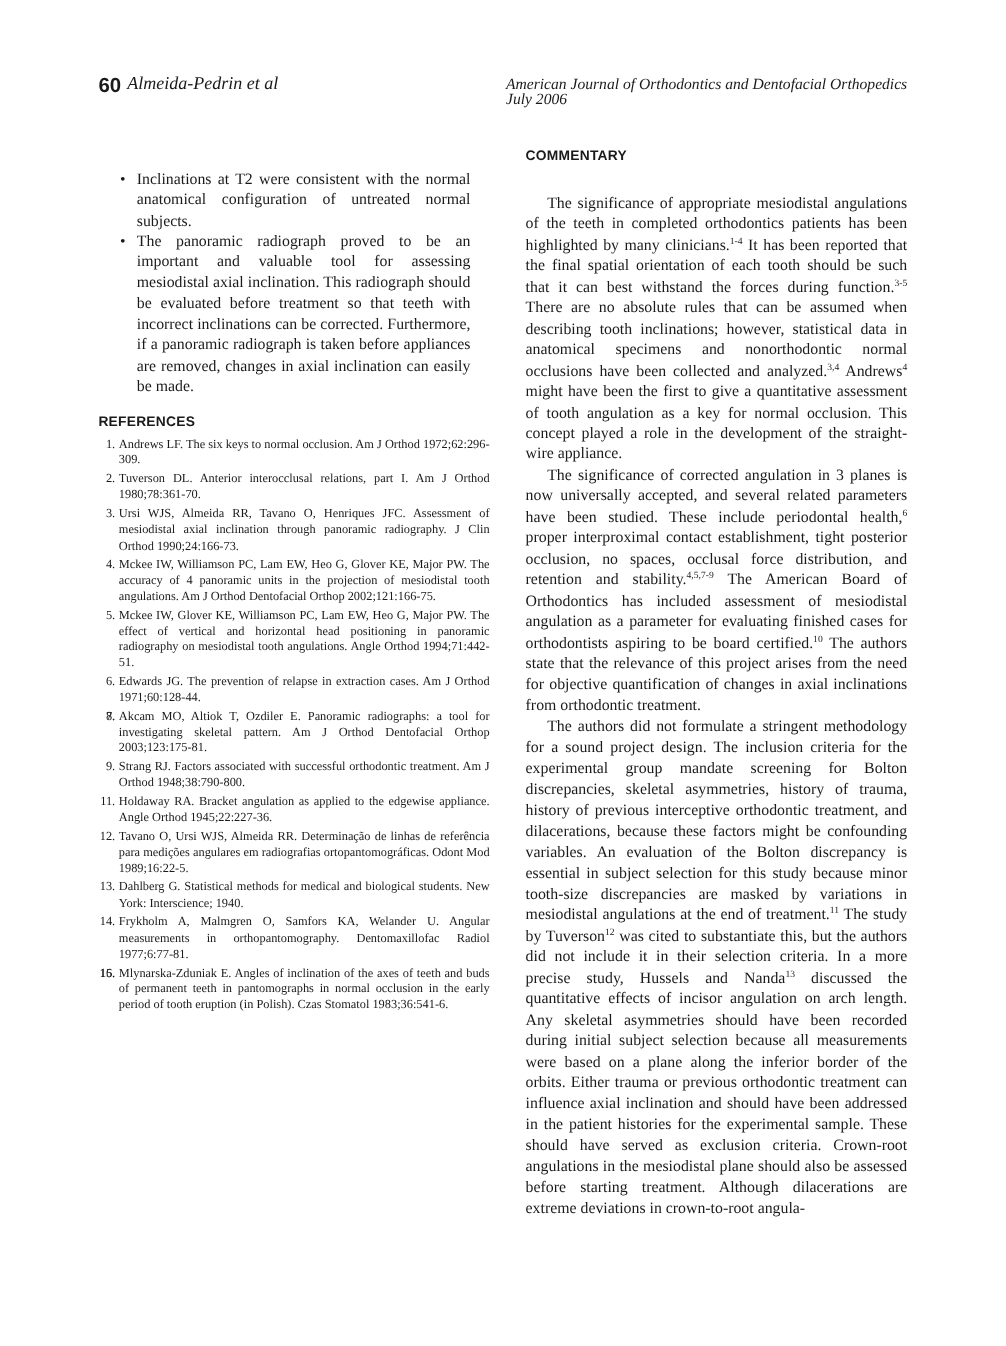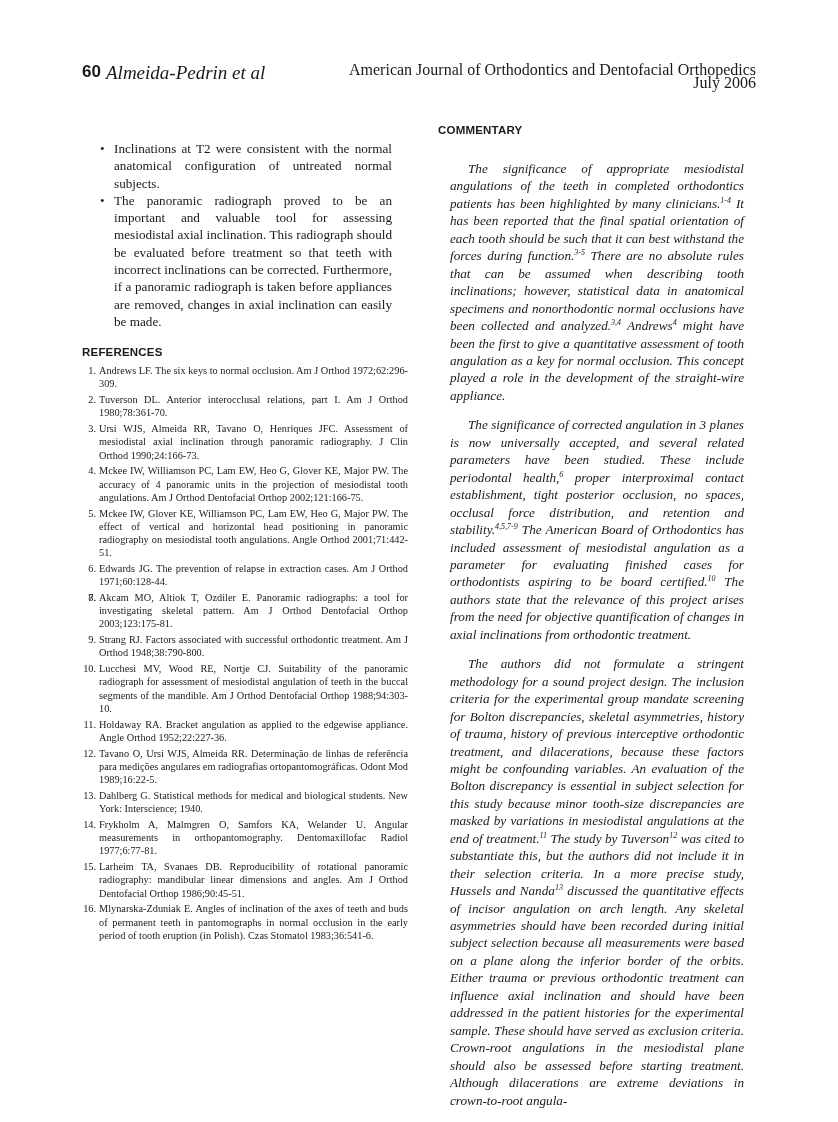--- a/index.html
+++ b/index.html
@@ -1,34 +1,34 @@
 <!DOCTYPE html>
 <html><head>
 <meta charset="utf-8">
 <style>
   html, body { margin: 0; padding: 0; background: #ffffff; }
   body { width: 838px; height: 1122px; position: relative; overflow: hidden; color: #1a1a1a; font-family: "Liberation Serif", serif; }
   .header { position: absolute; top: 62px; left: 82px; width: 674px; height: 32px; }
   .page-num { position: absolute; left: 0; top: 0; font-family: "Liberation Sans", sans-serif; font-weight: bold; font-size: 17px; }
-  .authors { position: absolute; left: 24px; top: 0; font-style: italic; font-size: 19px; }
-  .journal { position: absolute; right: 0; top: 1px; font-size: 16px; text-align: right; line-height: 13px; }
+  .authors { position: absolute; left: 24px; top: 0; font-style: italic; font-size: 15px; }
+  .journal { position: absolute; right: 0; top: 1px; font-style: italic; font-size: 13px; line-height: 13px; }
   .col { position: absolute; top: 124px; width: 326px; }
   .col-left { left: 82px; }
   .col-right { left: 438px; width: 318px; }
   .bullets { margin: 16px; padding: 0; list-style: none; font-size: 13.2px; line-height: 17.3px; text-align: justify; }
   .bullets li { position: relative; padding-left: 16px; }
   .bullets li::before { content: "•"; position: absolute; left: 2px; top: 0; }
   .sec-head { font-family: "Liberation Sans", sans-serif; font-weight: bold; font-size: 11.5px; letter-spacing: 0.2px; margin: 0; }
   .refs-head { margin-bottom: 6px; }
   .refs { margin: 0; padding: 0; list-style: none; font-size: 10.3px; line-height: 13.2px; text-align: justify; }
   .refs li { position: relative; padding-left: 17px; margin-bottom: 2.6px; }
   .refs li .num { position: absolute; left: 0; width: 14px; text-align: right; }
   .refs li.two .num { left: -6px; width: 20px; }
   .comm-head { margin-bottom: 24px; }
-  .para { font-size: 13.2px; line-height: 17.45px; text-align: justify; margin: 12px; text-indent: 18px; font-style: italic; }
+  .para { font-size: 13.2px; line-height: 17.45px; text-align: justify; margin: 0; text-indent: 18px; }
   sup { font-size: 8px; line-height: 0; vertical-align: 5px; }
 </style>
 </head>
 <body>
 
 <div class="header">
   <span class="page-num">60</span>
   <span class="authors">Almeida-Pedrin et al</span>
   <div class="journal">
     <div>American Journal of Orthodontics and Dentofacial Orthopedics</div>
@@ -41,31 +41,30 @@
     <li>Inclinations at T2 were consistent with the normal anatomical configuration of untreated normal subjects.</li>
     <li>The panoramic radiograph proved to be an important and valuable tool for assessing mesiodistal axial inclination. This radiograph should be evaluated before treatment so that teeth with incorrect inclinations can be corrected. Furthermore, if a panoramic radiograph is taken before appliances are removed, changes in axial inclination can easily be made.</li>
   </ul>
 
   <h3 class="sec-head refs-head">REFERENCES</h3>
   <ol class="refs">
     <li><span class="num">1.</span><span>Andrews LF. The six keys to normal occlusion. Am J Orthod 1972;62:296-309.</span></li>
     <li><span class="num">2.</span><span>Tuverson DL. Anterior interocclusal relations, part I. Am J Orthod 1980;78:361-70.</span></li>
     <li><span class="num">3.</span><span>Ursi WJS, Almeida RR, Tavano O, Henriques JFC. Assessment of mesiodistal axial inclination through panoramic radiography. J Clin Orthod 1990;24:166-73.</span></li>
     <li><span class="num">4.</span><span>Mckee IW, Williamson PC, Lam EW, Heo G, Glover KE, Major PW. The accuracy of 4 panoramic units in the projection of mesiodistal tooth angulations. Am J Orthod Dentofacial Orthop 2002;121:166-75.</span></li>
-    <li><span class="num">5.</span><span>Mckee IW, Glover KE, Williamson PC, Lam EW, Heo G, Major PW. The effect of vertical and horizontal head positioning in panoramic radiography on mesiodistal tooth angulations. Angle Orthod 2001;71:442-51.</span></li>
+    <li><span class="num">5.</span><span>Mckee IW, Glover KE, Williamson PC, Lam EW, Heo G, Major PW. The effect of vertical and horizontal head positioning in panoramic radiography on mesiodistal tooth angulations. Angle Orthod 1994;71:442-51.</span></li>
     <li><span class="num">6.</span><span>Edwards JG. The prevention of relapse in extraction cases. Am J Orthod 1971;60:128-44.</span></li>
     <li><span class="num">7.</span></li>
     <li><span class="num">8.</span><span>Akcam MO, Altiok T, Ozdiler E. Panoramic radiographs: a tool for investigating skeletal pattern. Am J Orthod Dentofacial Orthop 2003;123:175-81.</span></li>
     <li><span class="num">9.</span><span>Strang RJ. Factors associated with successful orthodontic treatment. Am J Orthod 1948;38:790-800.</span></li>
-    <li class="two"><span class="num">10.</span><span>Lucchesi MV, Wood RE, Nortje CJ. Suitability of the panoramic radiograph for assessment of mesiodistal angulation of teeth in the buccal segments of the mandible. Am J Orthod Dentofacial Orthop 1988;94:303-10.</span></li>
-    <li class="two"><span class="num">11.</span><span>Holdaway RA. Bracket angulation as applied to the edgewise appliance. Angle Orthod 1952;22:227-36.</span></li>
+    <li class="two"><span class="num">11.</span><span>Holdaway RA. Bracket angulation as applied to the edgewise appliance. Angle Orthod 1945;22:227-36.</span></li>
     <li class="two"><span class="num">12.</span><span>Tavano O, Ursi WJS, Almeida RR. Determinação de linhas de referência para medições angulares em radiografias ortopantomográficas. Odont Mod 1989;16:22-5.</span></li>
     <li class="two"><span class="num">13.</span><span>Dahlberg G. Statistical methods for medical and biological students. New York: Interscience; 1940.</span></li>
     <li class="two"><span class="num">14.</span><span>Frykholm A, Malmgren O, Samfors KA, Welander U. Angular measurements in orthopantomography. Dentomaxillofac Radiol 1977;6:77-81.</span></li>
-    <li class="two"><span class="num">15.</span><span>Larheim TA, Svanaes DB. Reproducibility of rotational panoramic radiography: mandibular linear dimensions and angles. Am J Orthod Dentofacial Orthop 1986;90:45-51.</span></li>
+    <li class="two"><span class="num">15.</span></li>
     <li class="two"><span class="num">16.</span><span>Mlynarska-Zduniak E. Angles of inclination of the axes of teeth and buds of permanent teeth in pantomographs in normal occlusion in the early period of tooth eruption (in Polish). Czas Stomatol 1983;36:541-6.</span></li>
   </ol>
 </div>
 
 <div class="col col-right">
   <h3 class="sec-head comm-head">COMMENTARY</h3>
   <p class="para"><span>The significance of appropriate mesiodistal angulations of the teeth in completed orthodontics patients has been highlighted by many clinicians.</span><sup>1-4</sup><span> It has been reported that the final spatial orientation of each tooth should be such that it can best withstand the forces during function.</span><sup>3-5</sup><span> There are no absolute rules that can be assumed when describing tooth inclinations; however, statistical data in anatomical specimens and nonorthodontic normal occlusions have been collected and analyzed.</span><sup>3,4</sup><span> Andrews</span><sup>4</sup><span> might have been the first to give a quantitative assessment of tooth angulation as a key for normal occlusion. This concept played a role in the development of the straight-wire appliance.</span></p>
   <p class="para"><span>The significance of corrected angulation in 3 planes is now universally accepted, and several related parameters have been studied. These include periodontal health,</span><sup>6</sup><span> proper interproximal contact establishment, tight posterior occlusion, no spaces, occlusal force distribution, and retention and stability.</span><sup>4,5,7-9</sup><span> The American Board of Orthodontics has included assessment of mesiodistal angulation as a parameter for evaluating finished cases for orthodontists aspiring to be board certified.</span><sup>10</sup><span> The authors state that the relevance of this project arises from the need for objective quantification of changes in axial inclinations from orthodontic treatment.</span></p>
   <p class="para"><span>The authors did not formulate a stringent methodology for a sound project design. The inclusion criteria for the experimental group mandate screening for Bolton discrepancies, skeletal asymmetries, history of trauma, history of previous interceptive orthodontic treatment, and dilacerations, because these factors might be confounding variables. An evaluation of the Bolton discrepancy is essential in subject selection for this study because minor tooth-size discrepancies are masked by variations in mesiodistal angulations at the end of treatment.</span><sup>11</sup><span> The study by Tuverson</span><sup>12</sup><span> was cited to substantiate this, but the authors did not include it in their selection criteria. In a more precise study, Hussels and Nanda</span><sup>13</sup><span> discussed the quantitative effects of incisor angulation on arch length. Any skeletal asymmetries should have been recorded during initial subject selection because all measurements were based on a plane along the inferior border of the orbits. Either trauma or previous orthodontic treatment can influence axial inclination and should have been addressed in the patient histories for the experimental sample. These should have served as exclusion criteria. Crown-root angulations in the mesiodistal plane should also be assessed before starting treatment. Although dilacerations are extreme deviations in crown-to-root angula-</span></p>
 </div>

